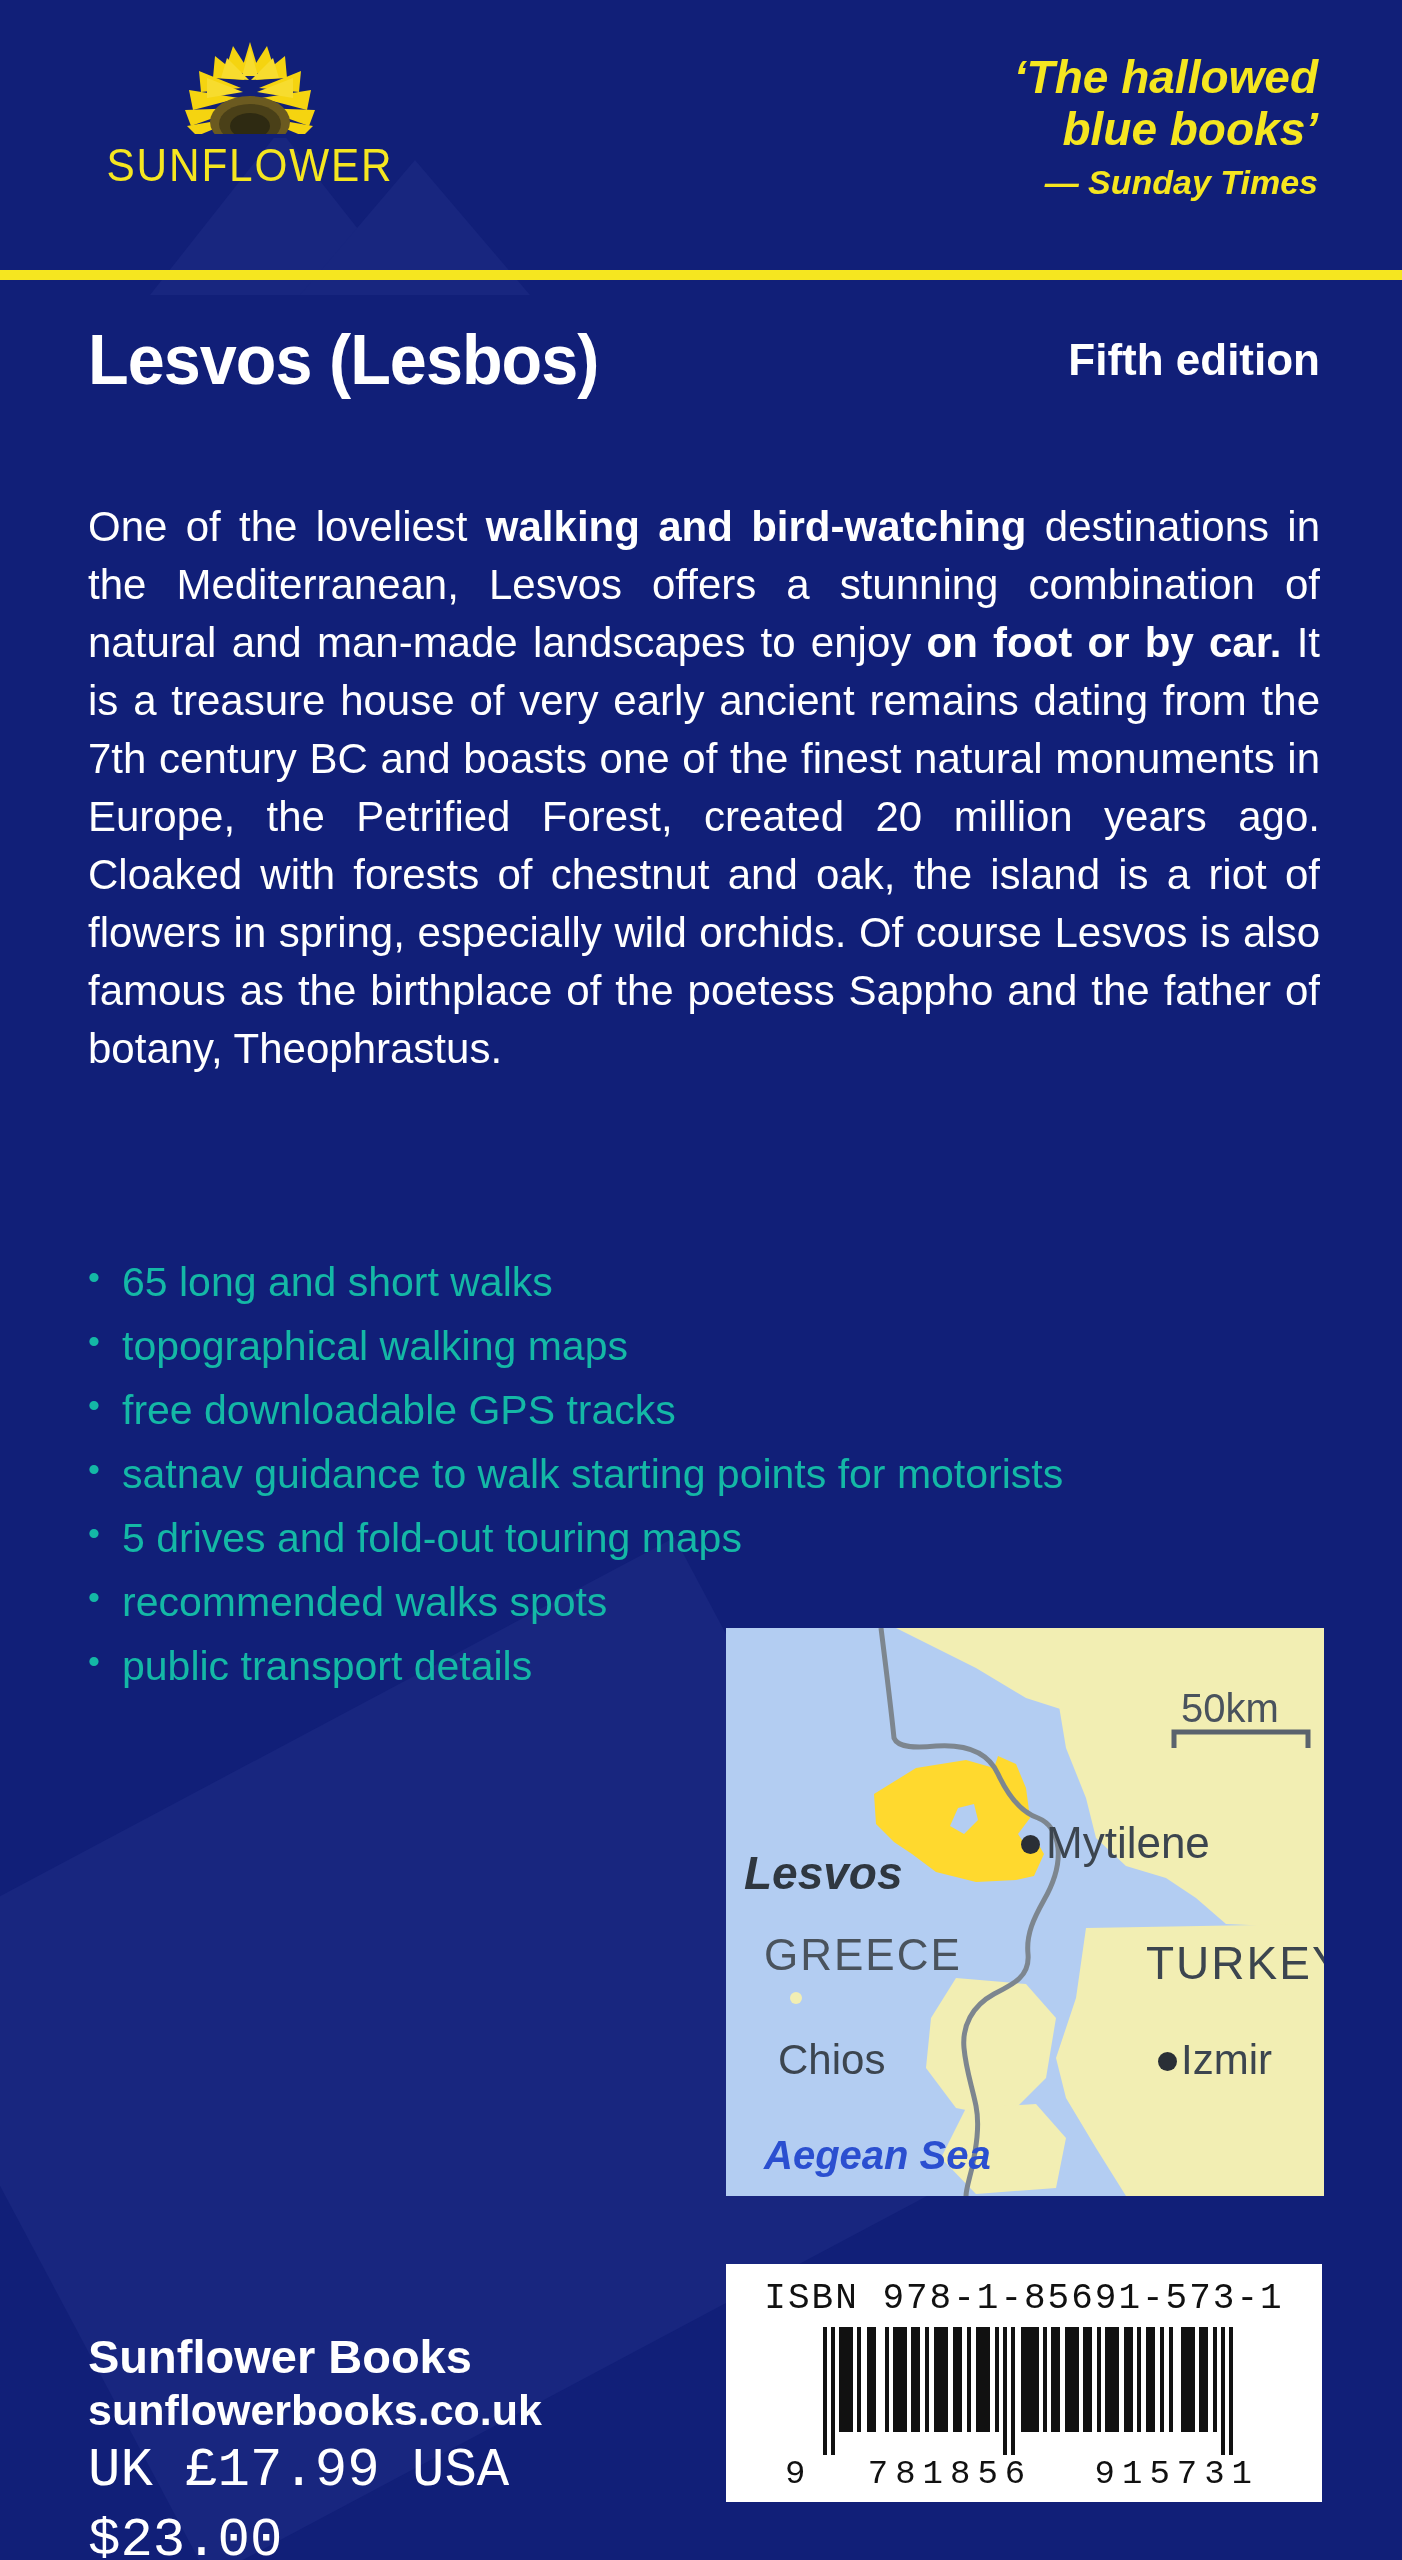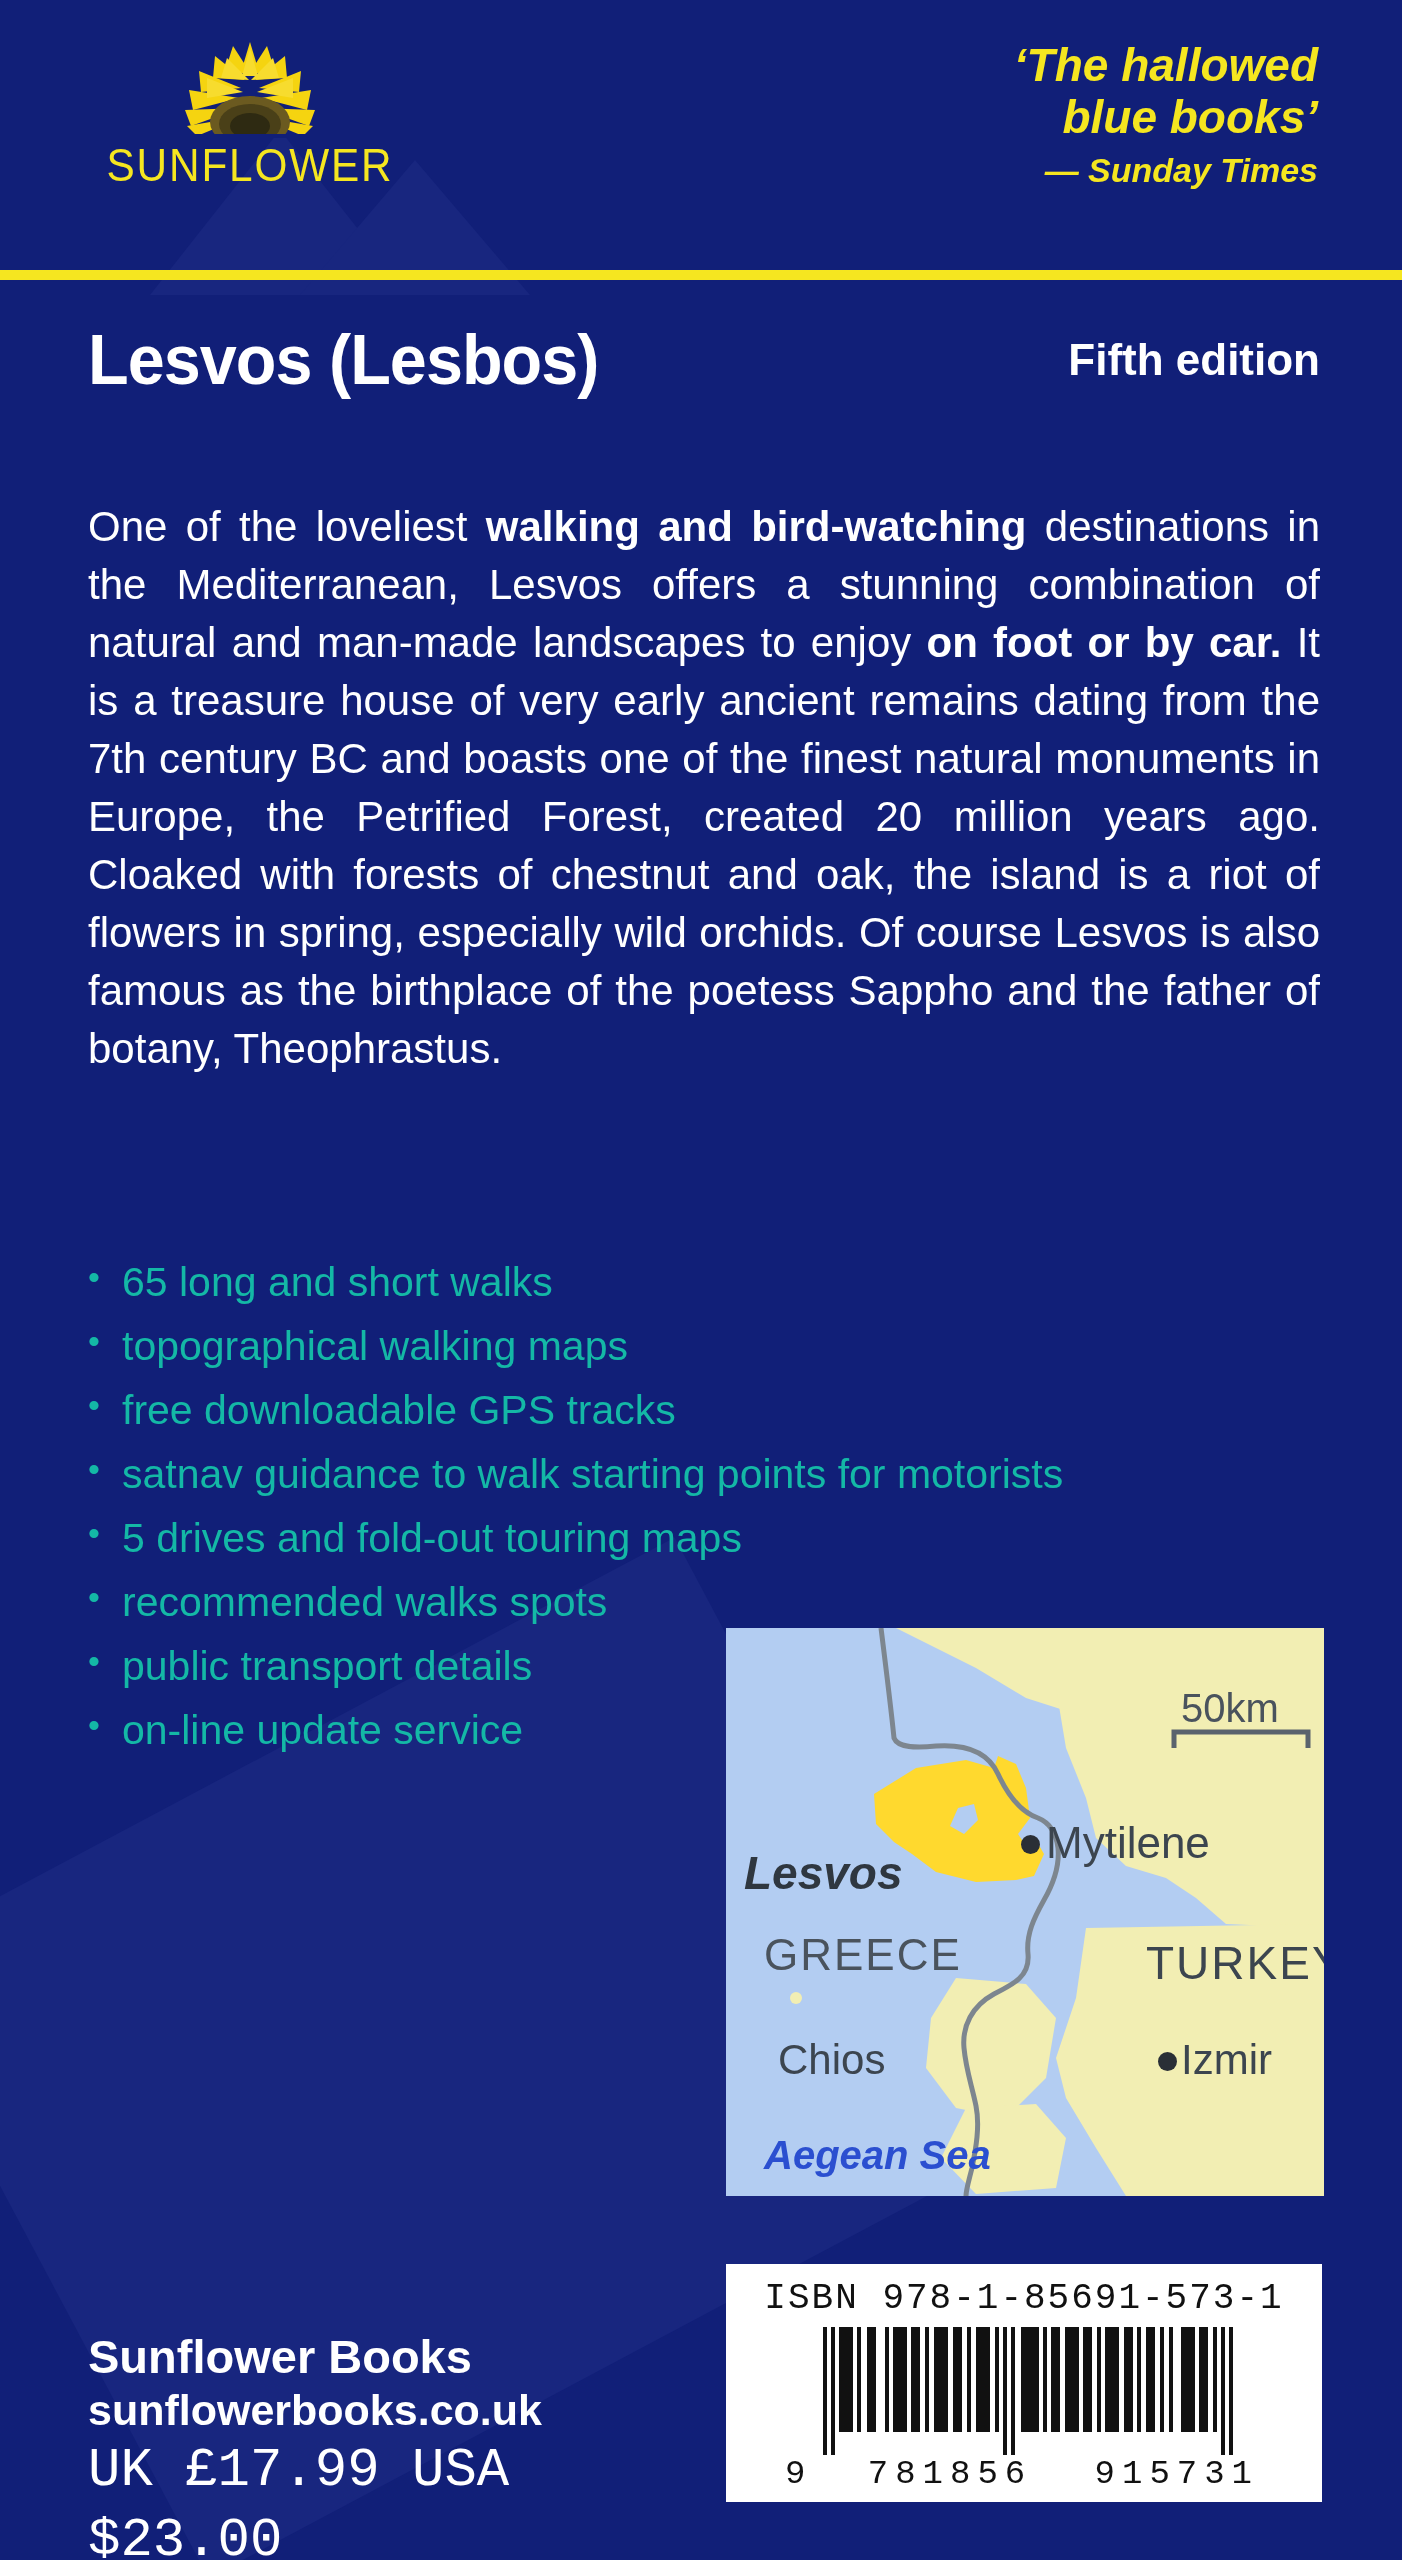--- a/index.html
+++ b/index.html
@@ -78,21 +78,21 @@
     letter-spacing: 2px;
     font-weight: 400;
     line-height: 1;
     margin-top: 4px;
     font-family: "Liberation Sans Narrow", "Liberation Sans", sans-serif;
     transform: scaleX(0.92);
   }
 
   .quote-block {
     position: absolute;
-    right: 84px; top: 40px;
+    right: 84px; top: 52px;
     width: 620px;
     text-align: right;
     color: #f5e620;
     font-style: italic;
     font-weight: bold;
     font-size: 46px;
     line-height: 1.12;
   }
   .quote-attrib {
     display: block;
@@ -360,21 +360,20 @@
   <div class="blurb"><span>One of the loveliest </span><b>walking and bird-watching</b><span> destinations in the Mediterranean, Lesvos offers a stunning combination of natural and man-made landscapes to enjoy </span><b>on foot or by car.</b><span> It is a treasure house of very early ancient remains dating from the 7th century BC and boasts one of the finest natural monuments in Europe, the Petrified Forest, created 20 million years ago. Cloaked with forests of chestnut and oak, the island is a riot of flowers in spring, especially wild orchids. Of course Lesvos is also famous as the birthplace of the poetess Sappho and the father of botany, Theophrastus.</span></div>
 
   <ul class="features">
       <li>65 long and short walks</li>
       <li>topographical walking maps</li>
       <li>free downloadable GPS tracks</li>
       <li>satnav guidance to walk starting points for motorists</li>
       <li>5 drives and fold-out touring maps</li>
       <li>recommended walks spots</li>
       <li>public transport details</li>
-      <li>on-line update service</li>
     </ul>
 
   <div class="map-inset">
     <svg width="598" height="568" viewBox="0 0 598 568">
       <rect x="0" y="0" width="598" height="568" fill="#b3cdf2"></rect>
 
       <path d="M170 0 L598 0 L598 120 L540 128 L470 118 L420 96 L380 104 L350 86 L300 70 L250 40 L210 20 Z" fill="#f2eeb3"></path>
       <path d="M330 0 L598 0 L598 300 L500 296 L470 270 L440 250 L400 238 L370 210 L360 170 L340 120 L330 60 Z" fill="#f2eeb3"></path>
       <path d="M360 300 L598 296 L598 568 L400 568 L370 520 L340 470 L330 430 L350 370 Z" fill="#f2eeb3"></path>
       <path d="M230 350 L300 356 L330 390 L320 450 L280 490 L230 480 L200 440 L205 390 Z" fill="#f2eeb3"></path>

